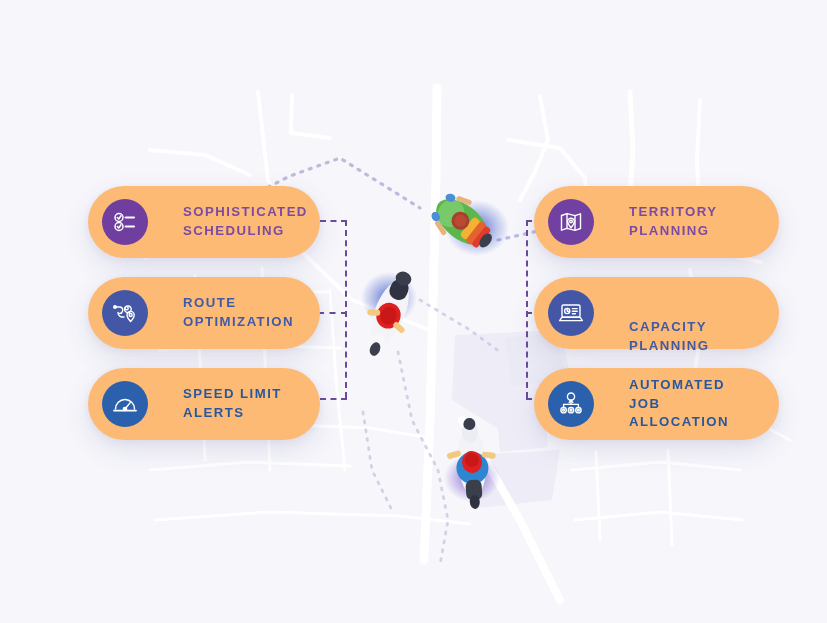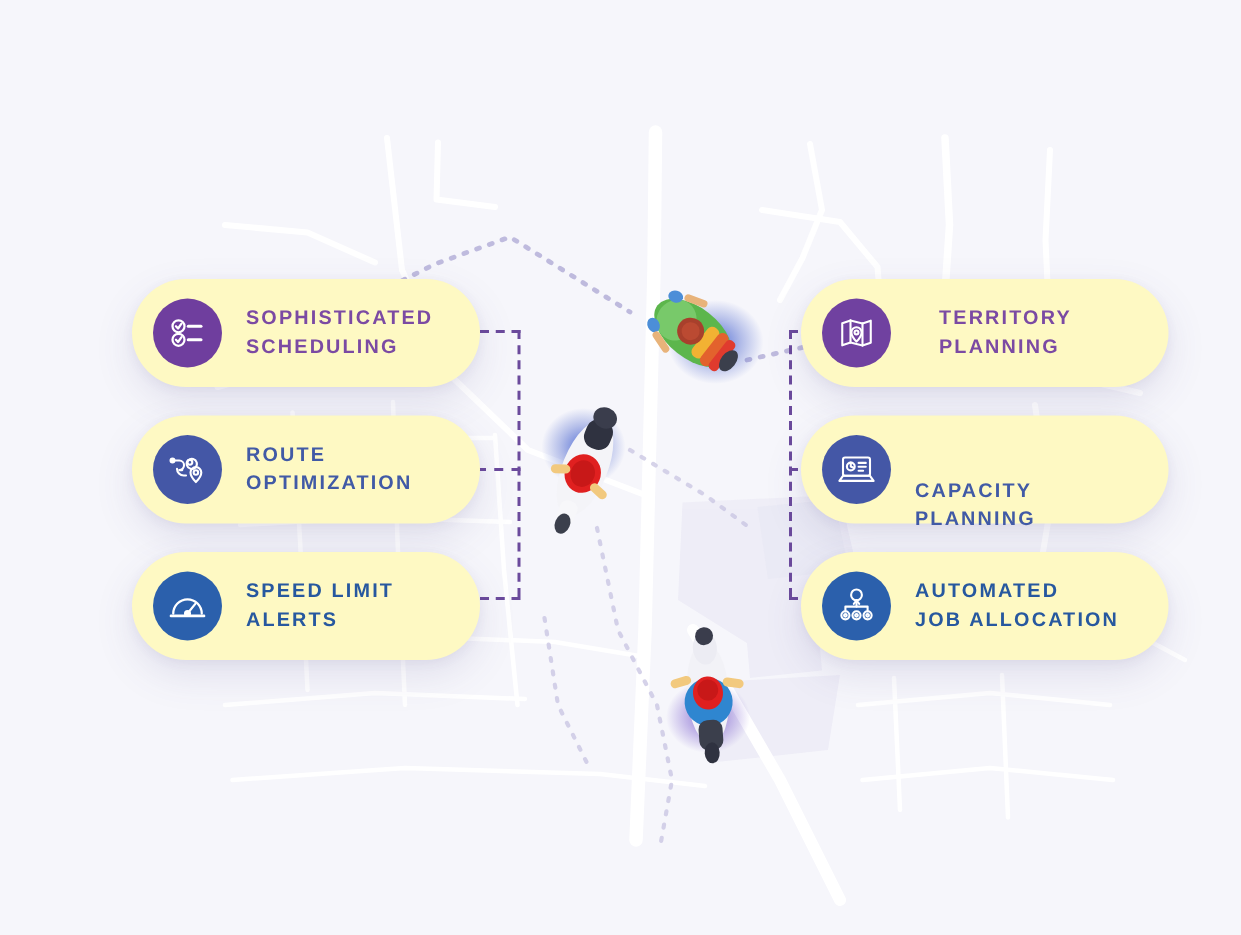--- a/index.html
+++ b/index.html
@@ -18,26 +18,27 @@
   
   #map-layer {
     position: absolute; inset: 0;
     width: 827px; height: 623px;
   }
   
   .card {
     position: absolute;
     display: flex;
     align-items: center;
-    background: #fef9c3;
+    background: #fdba74;
     border-radius: 60px;
     box-shadow: 0 10px 26px rgba(86, 74, 140, 0.13),
                 0 2px 7px rgba(86, 74, 140, 0.07);
     padding: 0 26px 0 14px;
     height: 72px;
+    gap: 19px;
   }
   .card.left  { left: 88px;  width: 232px; }
   .card.right { right: 48px; width: 245px; }
   .card-row1 { top: 186px; }
   .card-row2 { top: 277px; }
   .card-row3 { top: 368px; }
 
   .icon-badge {
     flex: 0 0 auto;
     width: 46px; height: 46px;
@@ -256,21 +257,21 @@
 
   <div class="card right card-row1">
     <span class="icon-badge" style="background:#7041a0;">
       <svg width="26" height="26" viewBox="0 0 26 26" fill="none" stroke="#ffffff" stroke-width="1.4" stroke-linecap="round" stroke-linejoin="round">
         <path d="M3.5 6.5 L9 4.6 L17 6.6 L22.5 4.8 L22.5 19.5 L17 21.4 L9 19.4 L3.5 21.2 Z"></path>
         <path d="M9 4.6 L9 19.4 M17 6.6 L17 21.4"></path>
         <path d="M13 9.2 a3.4 3.4 0 0 0 -3.4 3.4 c0 2.6 3.4 6.1 3.4 6.1 s3.4 -3.5 3.4 -6.1 a3.4 3.4 0 0 0 -3.4 -3.4 z"></path>
         <circle cx="13" cy="12.6" r="1.3"></circle>
       </svg>
     </span>
-    <span class="card-label" style="color:#7b4aa3;margin-left:16px;">TERRITORY
+    <span class="card-label" style="color:#7b4aa3;">TERRITORY
 PLANNING</span>
   </div>
 
   <div class="card right card-row2">
     <span class="icon-badge" style="background:#4457a6;">
       <svg width="28" height="28" viewBox="0 0 28 28" fill="none" stroke="#ffffff" stroke-width="1.4" stroke-linecap="round" stroke-linejoin="round">
         <rect x="5" y="6" width="18" height="12.2" rx="1.4"></rect>
         <path d="M2.6 21.6 L25.4 21.6 L23 18.2 L5 18.2 Z"></path>
         <circle cx="10.2" cy="12" r="2.6"></circle>
         <path d="M10.2 9.4 L10.2 12 L12.4 13"></path>

